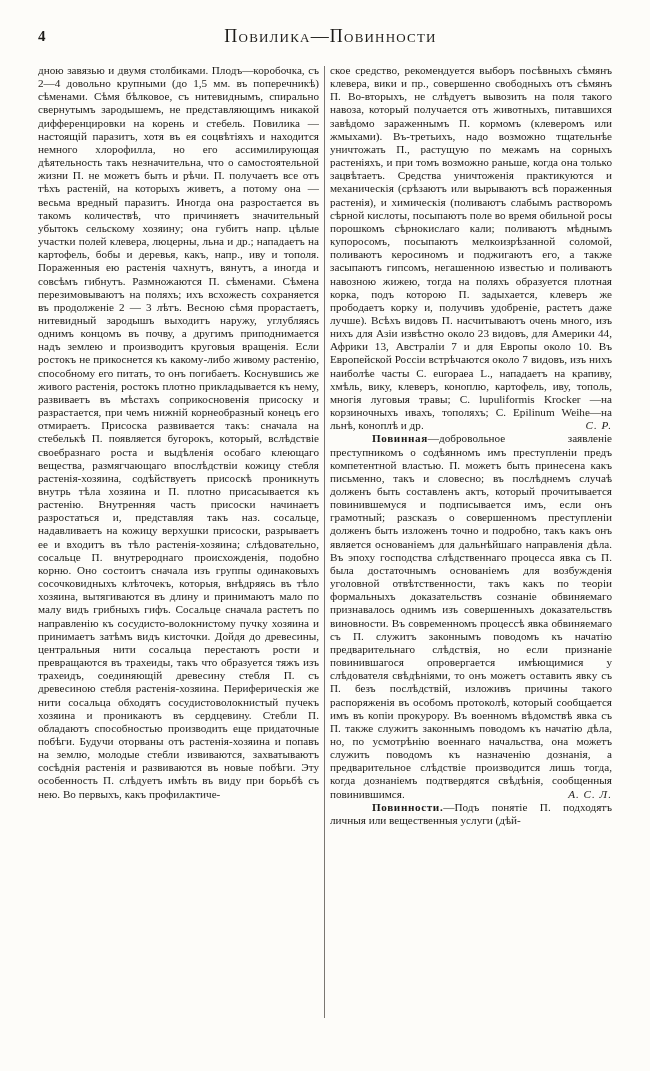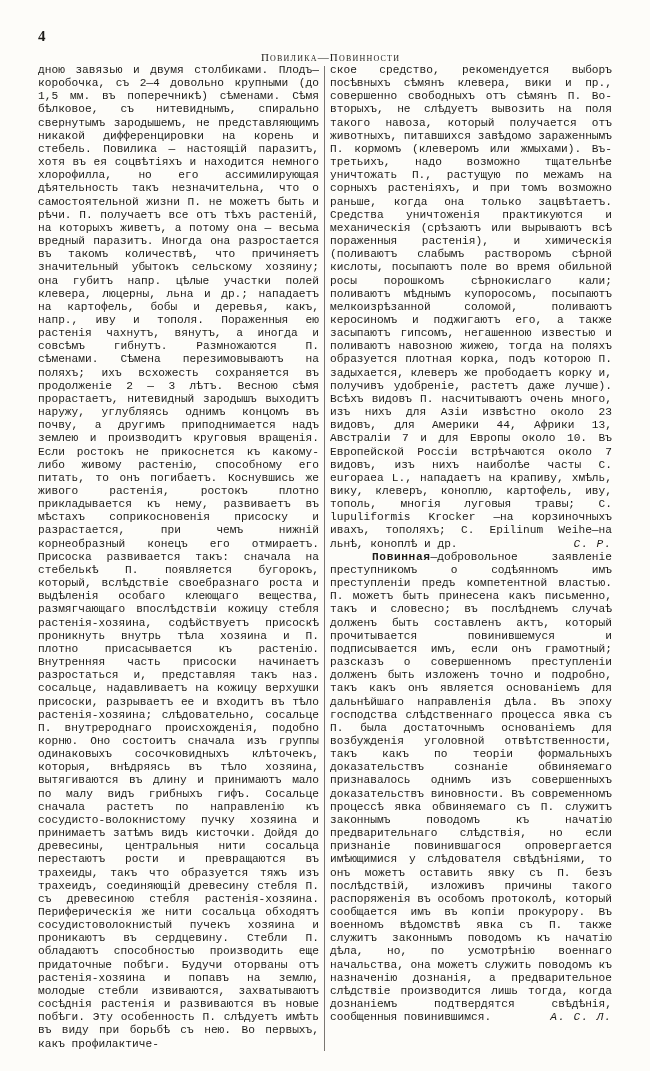--- a/index.html
+++ b/index.html
@@ -30,31 +30,29 @@
     font-size: 15px;
     font-weight: bold;
     letter-spacing: 0.5px;
   }
   .running-title {
     position: absolute;
     left: 7px;
     right: 0;
     top: 0;
     text-align: center;
-    font-size: 11px;
+    font-size: 18px;
     font-variant: small-caps;
     letter-spacing: 1.2px;
     font-weight: 500;
-    margin-top: 25px;
   }
   .text-block {
     display: flex;
     flex-direction: row;
     align-items: stretch;
-    font-family: Liberation Mono, monospace;
   }
   .column {
     width: 281px;
     font-size: 11.2px;
     line-height: 13.15px;
     text-align: justify;
   }
   .column.right { width: 282px; }
   .divider {
     width: 1px;
@@ -97,16 +95,17 @@
     </div>
 
     <div class="divider"></div>
 
     <div class="column right">
 
       <p class="para no-indent"><span>ское средство, рекомендуется выборъ посѣвныхъ сѣмянъ клевера, вики и пр., совершенно свободныхъ отъ сѣмянъ П. Во-вторыхъ, не слѣдуетъ вывозить на поля такого навоза, который получается отъ животныхъ, питавшихся завѣдомо зараженнымъ П. кормомъ (клеверомъ или жмыхами). Въ-третьихъ, надо возможно тщательнѣе уничтожать П., растущую по межамъ на сорныхъ растеніяхъ, и при томъ возможно раньше, когда она только зацвѣтаетъ. Средства уничтоженія практикуются и механическія (срѣзаютъ или вырываютъ всѣ пораженныя растенія), и химическія (поливаютъ слабымъ растворомъ сѣрной кислоты, посыпаютъ поле во время обильной росы порошкомъ сѣрнокислаго кали; поливаютъ мѣднымъ купоросомъ, посыпаютъ мелкоизрѣзанной соломой, поливаютъ керосиномъ и поджигаютъ его, а также засыпаютъ гипсомъ, негашенною известью и поливаютъ навозною жижею, тогда на поляхъ образуется плотная корка, подъ которою П. задыхается, клеверъ же прободаетъ корку и, получивъ удобреніе, растетъ даже лучше). Всѣхъ видовъ П. насчитываютъ очень много, изъ нихъ для Азіи извѣстно около 23 видовъ, для Америки 44, Африки 13, Австраліи 7 и для Европы около 10. Въ Европейской Россіи встрѣчаются около 7 видовъ, изъ нихъ наиболѣе часты C. europaea L., нападаетъ на крапиву, хмѣль, вику, клеверъ, коноплю, картофель, иву, тополь, многія луговыя травы; C. lupuliformis Krocker —на корзиночныхъ ивахъ, тополяхъ; C. Epilinum Weihe—на льнѣ, коноплѣ и др.</span><span class="sig">С. Р.</span></p>
 
       <p class="para"><b class="entry-title">Повинная</b><span>—добровольное заявленіе преступникомъ о содѣянномъ имъ преступленіи предъ компетентной властью. П. можетъ быть принесена какъ письменно, такъ и словесно; въ послѣднемъ случаѣ долженъ быть составленъ актъ, который прочитывается повинившемуся и подписывается имъ, если онъ грамотный; разсказъ о совершенномъ преступленіи долженъ быть изложенъ точно и подробно, такъ какъ онъ является основаніемъ для дальнѣйшаго направленія дѣла. Въ эпоху господства слѣдственнаго процесса явка съ П. была достаточнымъ основаніемъ для возбужденія уголовной отвѣтственности, такъ какъ по теоріи формальныхъ доказательствъ сознаніе обвиняемаго признавалось однимъ изъ совершенныхъ доказательствъ виновности. Въ современномъ процессѣ явка обвиняемаго съ П. служитъ законнымъ поводомъ къ начатію предварительнаго слѣдствія, но если признаніе повинившагося опровергается имѣющимися у слѣдователя свѣдѣніями, то онъ можетъ оставить явку съ П. безъ послѣдствій, изложивъ причины такого распоряженія въ особомъ протоколѣ, который сообщается имъ въ копіи прокурору. Въ военномъ вѣдомствѣ явка съ П. также служитъ законнымъ поводомъ къ начатію дѣла, но, по усмотрѣнію военнаго начальства, она можетъ служить поводомъ къ назначенію дознанія, а предварительное слѣдствіе производится лишь тогда, когда дознаніемъ подтвердятся свѣдѣнія, сообщенныя повинившимся.</span><span class="sig">А. С. Л.</span></p>
 
+      <p class="para"><b class="entry-title">Повинности.</b><span>—Подъ понятіе П. подходятъ личныя или вещественныя услуги (дѣй-</span></p>
 
     </div>
   </div>
 </div>
 
 </body></html>

